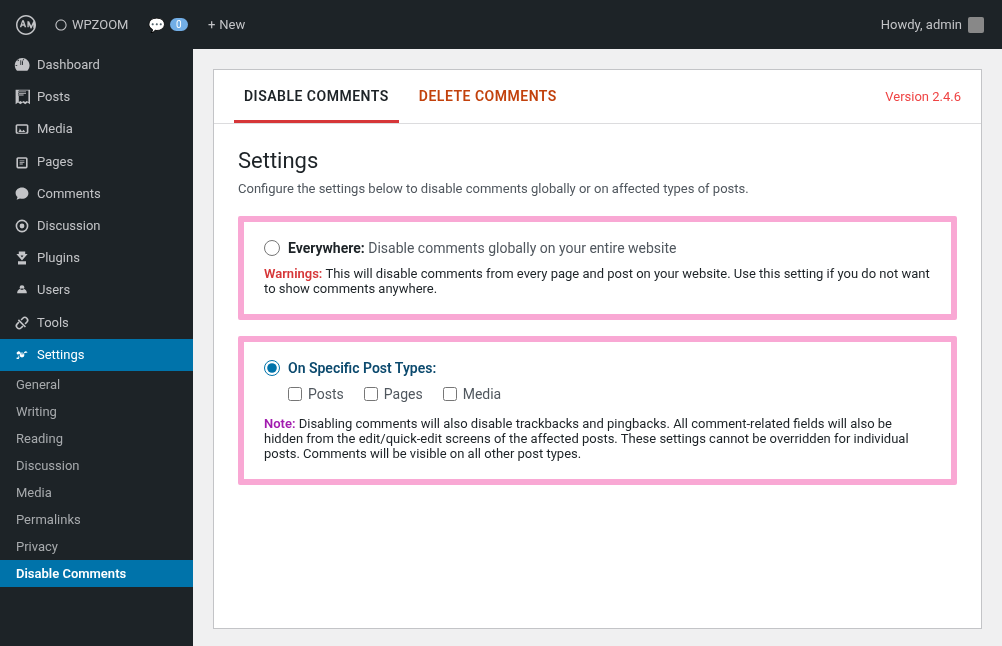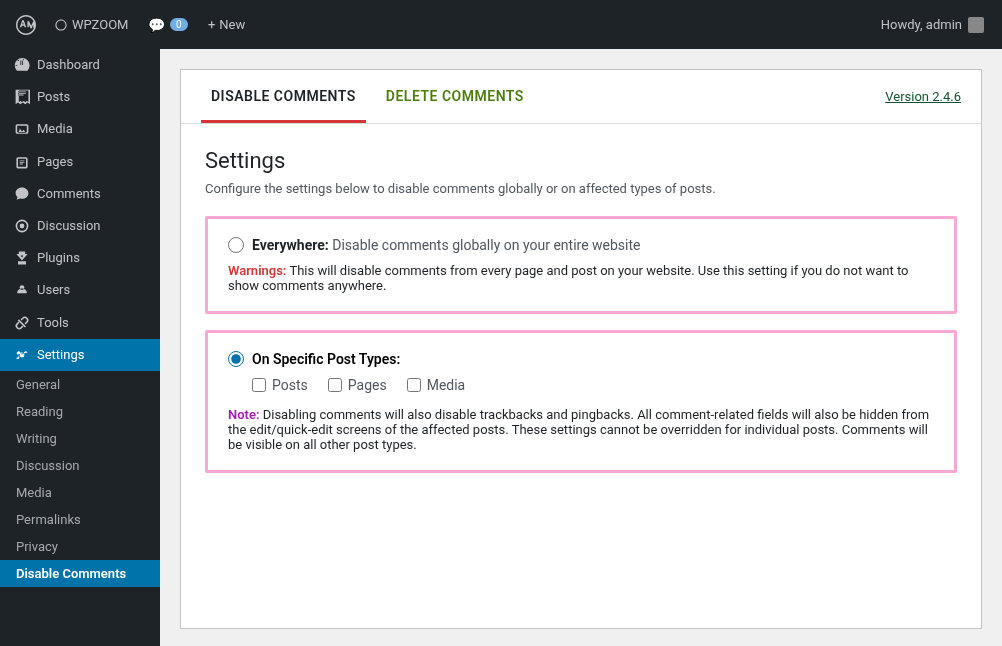--- a/index.html
+++ b/index.html
@@ -33,21 +33,21 @@
 
     
     #layout {
       display: flex;
       flex: 1;
       overflow: hidden;
     }
 
     
     #sidebar {
-      width: 160px;
+      width: 193px;
       background: #1d2327;
       flex-shrink: 0;
       overflow-y: auto;
       overflow-x: hidden;
     }
     .sidebar-item {
       display: flex;
       align-items: center;
       padding: 7px 10px 7px 14px;
       color: #c3c4c7;
@@ -87,57 +87,56 @@
       display: flex;
       align-items: center;
       border-bottom: 1px solid #dcdcde;
       padding: 0 20px;
       background: #fff;
     }
     .tab {
       padding: 18px 10px 16px;
       font-size: 14px;
       font-weight: 600;
-      color: #4d7c0f;
+      color: #c2410c;
       cursor: pointer;
       border-bottom: 3px solid transparent;
       margin-right: 10px;
       text-transform: uppercase;
       letter-spacing: 0.5px;
     }
     .tab.active {
       color: #1d2327;
       border-bottom: 3px solid #d63638;
     }
     .tab-version {
       margin-left: auto;
-      color: #14532d;
+      color: #ef4444;
       font-size: 13px;
       padding: 18px 0;
-      text-decoration: underline;
     }
 
     
     .settings-body {
       padding: 24px 24px;
     }
     .settings-title {
       font-size: 22px;
       font-weight: 400;
       color: #1d2327;
       margin-bottom: 8px;
     }
     .settings-desc {
       color: #50575e;
       font-size: 13px;
       margin-bottom: 20px;
     }
 
     .option-card {
-      border: 3px solid #f9a8d4;
+      border: 6px solid #f9a8d4;
       border-radius: 2px;
       padding: 18px 20px;
       margin-bottom: 16px;
       background: #fff;
     }
     .option-row {
       display: flex;
       align-items: center;
       gap: 8px;
       margin-bottom: 10px;
@@ -303,22 +302,22 @@
       <span class="icon">
         <svg viewBox="0 0 20 20">
             <path d="M10 7a3 3 0 100 6 3 3 0 000-6zm7.071-.071l-1.414-1.414a1 1 0 00-1.195-.18 5.008 5.008 0 01-1.131.468 1 1 0 00-.747.965V8a1 1 0 01-1 1H9a1 1 0 01-1-1v-1.23a1 1 0 00-.747-.965 5.008 5.008 0 01-1.131-.468 1 1 0 00-1.195.18L3.513 6.93a1 1 0 000 1.414l1.414 1.414a1 1 0 00.18 1.195 5.008 5.008 0 01.468 1.131A1 1 0 005.54 13H4a1 1 0 000 2h1.232a1 1 0 00.965-.747 5.008 5.008 0 01.468-1.131 1 1 0 00-.18-1.195l-1.414-1.414a1 1 0 000-1.414z"></path>
           </svg>
       </span>
       <span>Settings</span>
     </div>
 
     <div class="sidebar-submenu">
       <div class="sub-item">General</div>
+      <div class="sub-item">Writing</div>
       <div class="sub-item">Reading</div>
-      <div class="sub-item">Writing</div>
       <div class="sub-item">Discussion</div>
       <div class="sub-item">Media</div>
       <div class="sub-item">Permalinks</div>
       <div class="sub-item">Privacy</div>
       <div class="sub-item active">Disable Comments</div>
     </div>
 
   </div>
 
   <div id="main">
@@ -344,21 +343,21 @@
           </div>
           <div>
             <span class="warning-label">Warnings:</span>
             <span class="warning-text">This will disable comments from every page and post on your website. Use this setting if you do not want to show comments anywhere.</span>
           </div>
         </div>
 
         <div class="option-card">
           <div class="option-row">
             <input type="radio" name="disable-scope" id="radio-specific" checked="" style="">
-            <label for="radio-specific" style="font-size:14px; color:#000000; cursor:pointer; font-weight:600;">
+            <label for="radio-specific" style="font-size:14px; color:#0c4a6e; cursor:pointer; font-weight:600;">
               <span>On Specific Post Types:</span>
             </label>
           </div>
 
           <div class="checkbox-row">
             <div class="checkbox-item">
               <input type="checkbox" id="cb-posts" style="">
               <label for="cb-posts">Posts</label>
             </div>
             <div class="checkbox-item">

